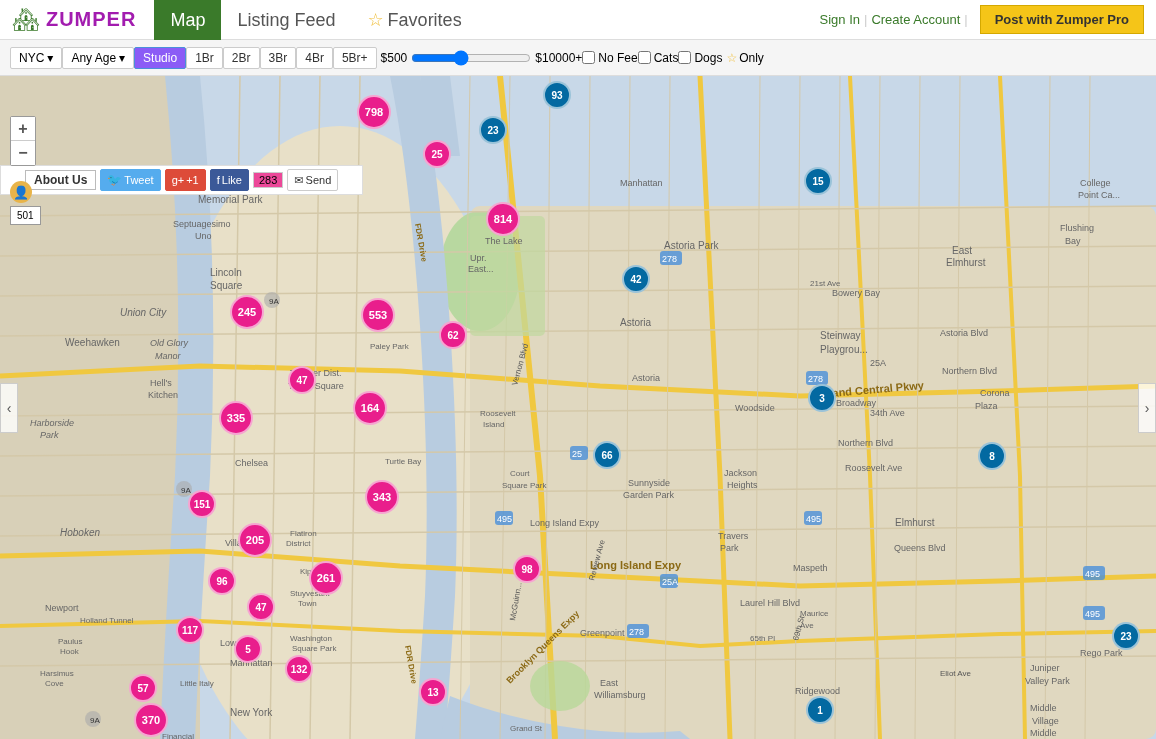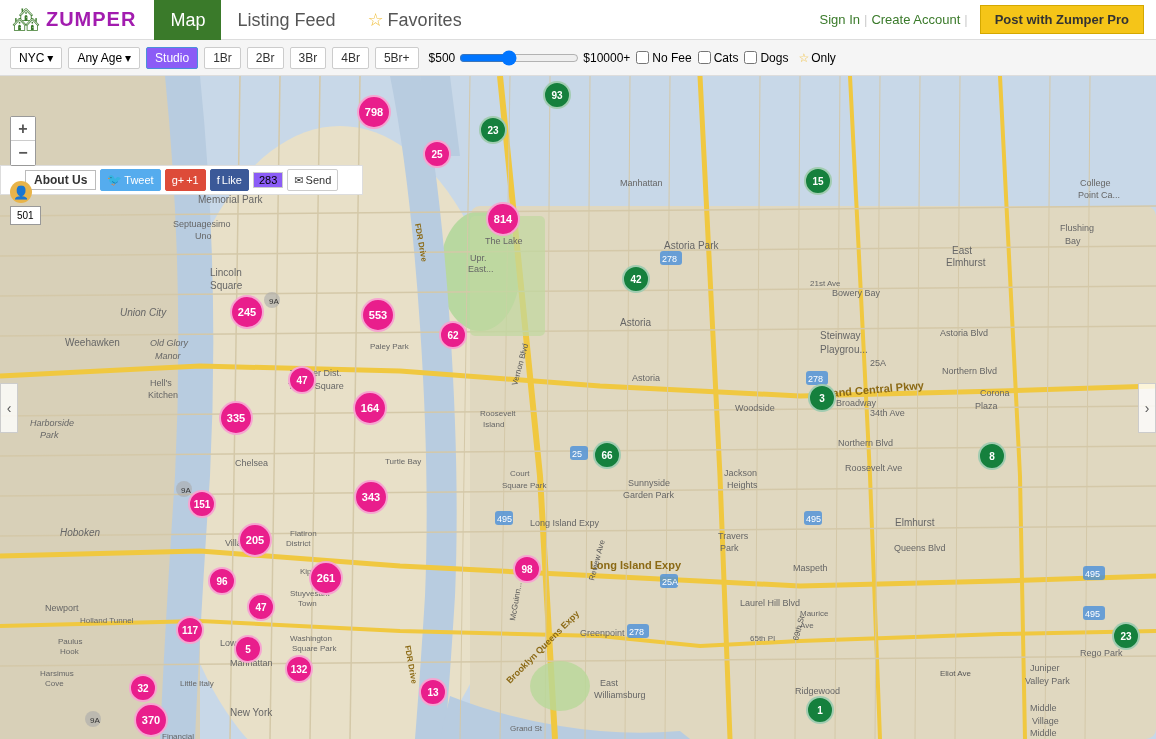--- a/index.html
+++ b/index.html
@@ -25,21 +25,21 @@
     #header-right a { color: #3a7a2a; text-decoration: none; }
     #header-right span { color: #ccc; }
     #post-btn {
       background: #f5c518; border: 1px solid #d4a800; padding: 6px 14px;
       font-size: 13px; font-weight: bold; cursor: pointer; color: #333; margin-left: 8px;
     }
 
     
     #filter-bar {
       display: flex; align-items: center; height: 36px;
-      background: #f5f5f5; border-bottom: 1px solid #ddd; padding: 0 10px; gap: 6px;
+      background: #f5f5f5; border-bottom: 1px solid #ddd; padding: 0 10px; 
     }
     .filter-dropdown {
       background: #fff; border: 1px solid #ccc; padding: 3px 8px; font-size: 12px;
       cursor: pointer; display: flex; align-items: center; gap: 3px; border-radius: 2px;
     }
     .filter-btn {
       background: #fff; border: 1px solid #ccc; padding: 3px 8px; font-size: 12px;
       cursor: pointer; border-radius: 2px; color: #333;
     }
     .filter-btn.active { background: #8b5cf6; color: #fff; border-color: #4a90d9; }
@@ -58,21 +58,21 @@
       background: #fff; border: 1px solid #bbb; padding: 2px 8px; font-size: 12px;
       font-weight: bold; cursor: pointer; color: #333;
     }
     .social-btn {
       display: flex; align-items: center; gap: 2px; padding: 2px 6px; font-size: 11px;
       cursor: pointer; border: 1px solid #ccc; border-radius: 2px; height: 22px;
     }
     .twitter-btn { background: #55acee; color: #fff; border-color: #55acee; }
     .gplus-btn { background: #dd4b39; color: #fff; border-color: #dd4b39; }
     .facebook-btn { background: #3b5998; color: #fff; border-color: #3b5998; }
-    .like-count { background: #8b5cf6; border: 1px solid #ccc; padding: 1px 5px; font-size: 11px; text-align: center; }
+    .like-count { background: #ec4899; border: 1px solid #ccc; padding: 1px 5px; font-size: 11px; text-align: center; }
     .send-btn { background: #fff; border: 1px solid #ccc; color: #333; font-size: 11px; padding: 2px 6px; cursor: pointer; display: flex; align-items: center; gap: 2px; }
 
     
     #legend {
       position: absolute; top: 89px; right: 0; z-index: 100;
       background: #fff; border: 1px solid #ccc; padding: 4px 8px;
       display: flex; align-items: center; gap: 8px; font-size: 11px;
     }
     .legend-dot { width: 12px; height: 12px; border-radius: 50%; display: inline-block; }
     .legend-pink { background: #e91e8c; }
@@ -106,21 +106,21 @@
     }
 
     
     .marker {
       position: absolute; border-radius: 50%; color: #fff; font-weight: bold;
       font-size: 11px; display: flex; align-items: center; justify-content: center;
       cursor: pointer; z-index: 150; transform: translate(-50%, -50%);
       border: 2px solid rgba(255,255,255,0.6);
     }
     .marker-pink { background: #e91e8c; }
-    .marker-blue { background: #15803d; }
+    .marker-blue { background: #0369a1; }
     .marker-sm { width: 28px; height: 28px; font-size: 10px; }
     .marker-md { width: 34px; height: 34px; font-size: 11px; }
 
     
     #nav-left, #nav-right {
       position: absolute; top: 50%; z-index: 300; transform: translateY(-50%);
       background: rgba(255,255,255,0.8); border: 1px solid #ccc;
       width: 18px; height: 50px; cursor: pointer; display: flex; align-items: center; justify-content: center;
       font-size: 14px; color: #555;
     }
@@ -437,33 +437,33 @@
       <div class="marker marker-blue marker-sm" style="left: 818px; top: 105px;">15</div>
       <div class="marker marker-pink marker-md" style="left: 503px; top: 143px;">814</div>
       <div class="marker marker-pink marker-md" style="left: 247px; top: 236px;">245</div>
       <div class="marker marker-pink marker-md" style="left: 378px; top: 239px;">553</div>
       <div class="marker marker-pink marker-sm" style="left: 453px; top: 259px;">62</div>
       <div class="marker marker-blue marker-sm" style="left: 636px; top: 203px;">42</div>
       <div class="marker marker-pink marker-sm" style="left: 302px; top: 304px;">47</div>
       <div class="marker marker-pink marker-md" style="left: 370px; top: 332px;">164</div>
       <div class="marker marker-pink marker-md" style="left: 236px; top: 342px;">335</div>
       <div class="marker marker-blue marker-sm" style="left: 822px; top: 322px;">3</div>
-      <div class="marker marker-pink marker-md" style="left: 371px; top: 421px;">343</div>
+      <div class="marker marker-pink marker-md" style="left: 382px; top: 421px;">343</div>
       <div class="marker marker-blue marker-sm" style="left: 607px; top: 379px;">66</div>
       <div class="marker marker-blue marker-sm" style="left: 992px; top: 380px;">8</div>
       <div class="marker marker-pink marker-sm" style="left: 202px; top: 428px;">151</div>
       <div class="marker marker-pink marker-md" style="left: 255px; top: 464px;">205</div>
       <div class="marker marker-pink marker-md" style="left: 326px; top: 502px;">261</div>
       <div class="marker marker-pink marker-sm" style="left: 527px; top: 493px;">98</div>
       <div class="marker marker-pink marker-sm" style="left: 222px; top: 505px;">96</div>
       <div class="marker marker-pink marker-sm" style="left: 261px; top: 531px;">47</div>
       <div class="marker marker-pink marker-sm" style="left: 190px; top: 554px;">117</div>
       <div class="marker marker-pink marker-sm" style="left: 248px; top: 573px;">5</div>
       <div class="marker marker-pink marker-sm" style="left: 299px; top: 593px;">132</div>
-      <div class="marker marker-pink marker-sm" style="left: 143px; top: 612px;">32</div>
+      <div class="marker marker-pink marker-sm" style="left: 143px; top: 612px;">57</div>
       <div class="marker marker-pink marker-md" style="left: 151px; top: 644px;">370</div>
       <div class="marker marker-pink marker-sm" style="left: 433px; top: 616px;">13</div>
       <div class="marker marker-blue marker-sm" style="left: 820px; top: 634px;">1</div>
       <div class="marker marker-blue marker-sm" style="left: 1126px; top: 560px;">23</div>
     </div>
 
   <div id="social-bar">
     <button class="about-us-btn">About Us</button>
     <div class="social-btn twitter-btn">
       <span style="font-size:12px;">🐦</span>

